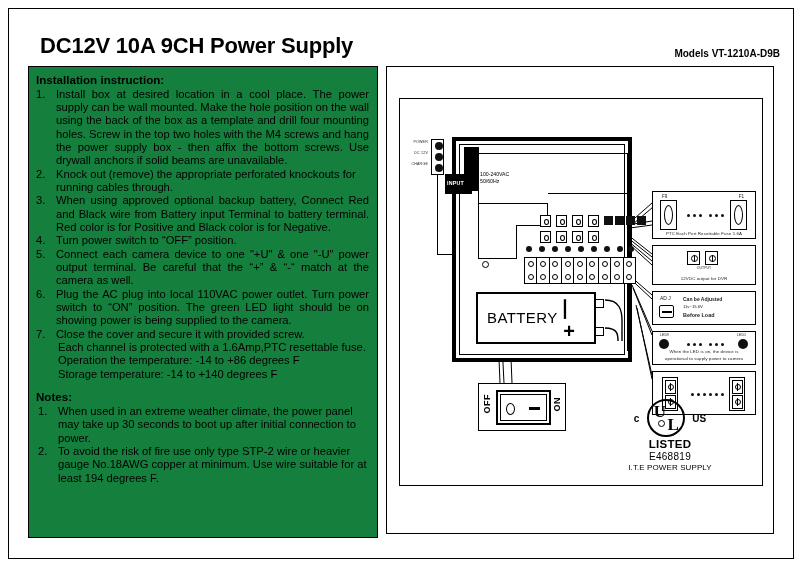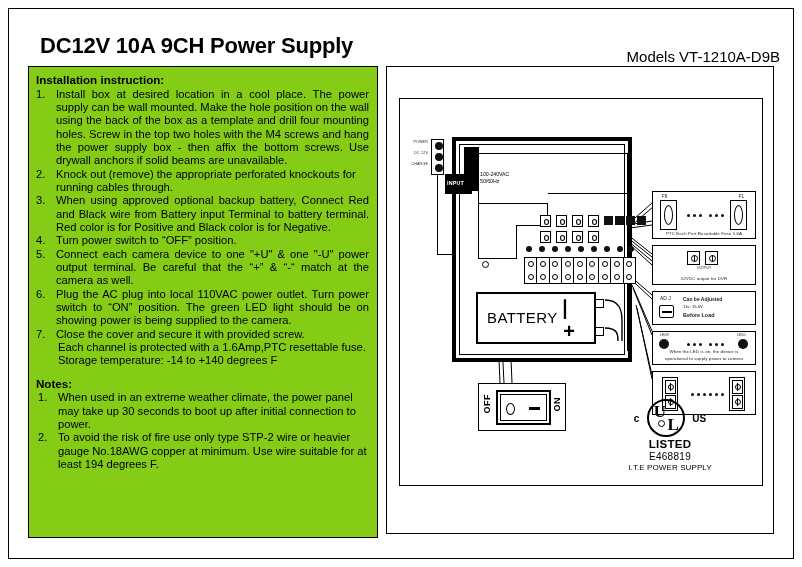--- a/index.html
+++ b/index.html
@@ -8,27 +8,27 @@
 
   #page{position:relative;width:802px;height:567px;box-sizing:border-box;}
 
   
   #page-border{position:absolute;left:8px;top:8px;width:786px;height:551px;
       border:1px solid #000;box-sizing:border-box;}
 
   
   #doc-title{position:absolute;left:40px;top:33px;font-size:22px;font-weight:bold;
       letter-spacing:-0.2px;white-space:nowrap;}
-  #model-no{position:absolute;right:22px;top:48px;font-size:15px;font-weight:normal;
+  #model-no{position:absolute;right:22px;top:48px;font-size:10px;font-weight:bold;
       white-space:nowrap;}
 
   
   #text-panel{position:absolute;left:28px;top:66px;width:350px;height:472px;
       border:1px solid #000;box-sizing:border-box;padding:6px 8px 0 7px;
-      overflow:hidden;background:#84cc16;}
+      overflow:hidden;background:#15803d;}
 
   .sec-head{font-size:11.6px;font-weight:bold;margin:0 0 1px 0;line-height:1.18;}
   .sec-head.sp{margin-top:9px;}
 
   ol.steps{list-style:none;margin:0;padding:0;}
   ol.steps li{position:relative;padding-left:20px;font-size:11.2px;line-height:1.19;
       margin-bottom:0px;text-align:justify;}
   ol.steps li .num{position:absolute;left:0;top:0;width:16px;text-align:left;}
   ol.steps li .body{display:block;}
   .just{text-align:justify;text-align-last:left;}
@@ -221,20 +221,21 @@
           <span class="num">6.</span>
           <span class="body just">Plug the AC plug into local 110VAC power outlet. Turn power switch to “ON” position. The green LED light should be on showing power is being supplied to the camera.</span>
         </li>
       <li>
           <span class="num">7.</span>
           <span class="body nojust">Close the cover and secure it with provided screw.</span>
         </li>
     </ol>
 
     <div class="spec-line">Each channel is protected with a 1.6Amp,PTC resettable fuse.</div>
+    <div class="spec-line">Operation the temperature: -14 to +86 degrees F</div>
     <div class="spec-line">Storage temperature: -14 to +140 degrees F</div>
 
     <div class="sec-head sp">Notes:</div>
     <ol class="steps" id="notes-list">
       <li>
           <span class="num">1.</span>
           <span class="body nojust">When used in an extreme weather climate, the power panel may take up 30 seconds to boot up after initial connection to power.</span>
         </li>
       <li>
           <span class="num">2.</span>

